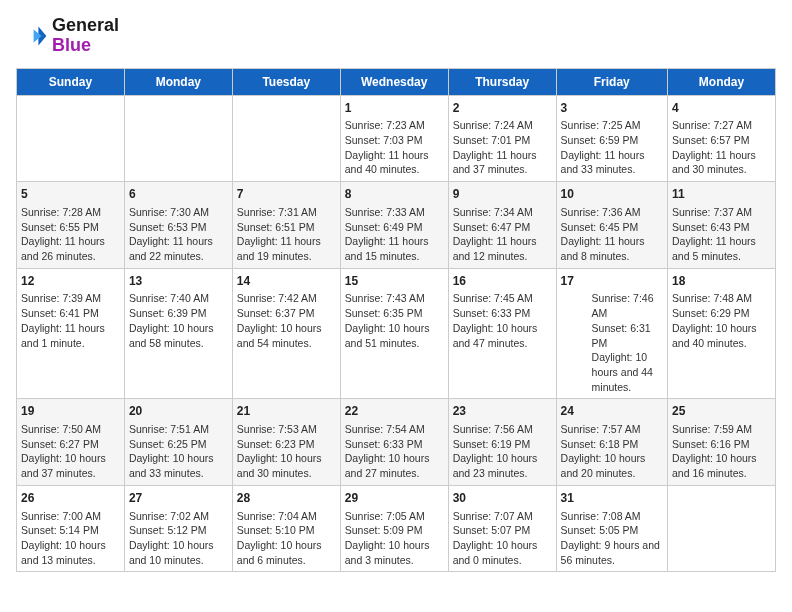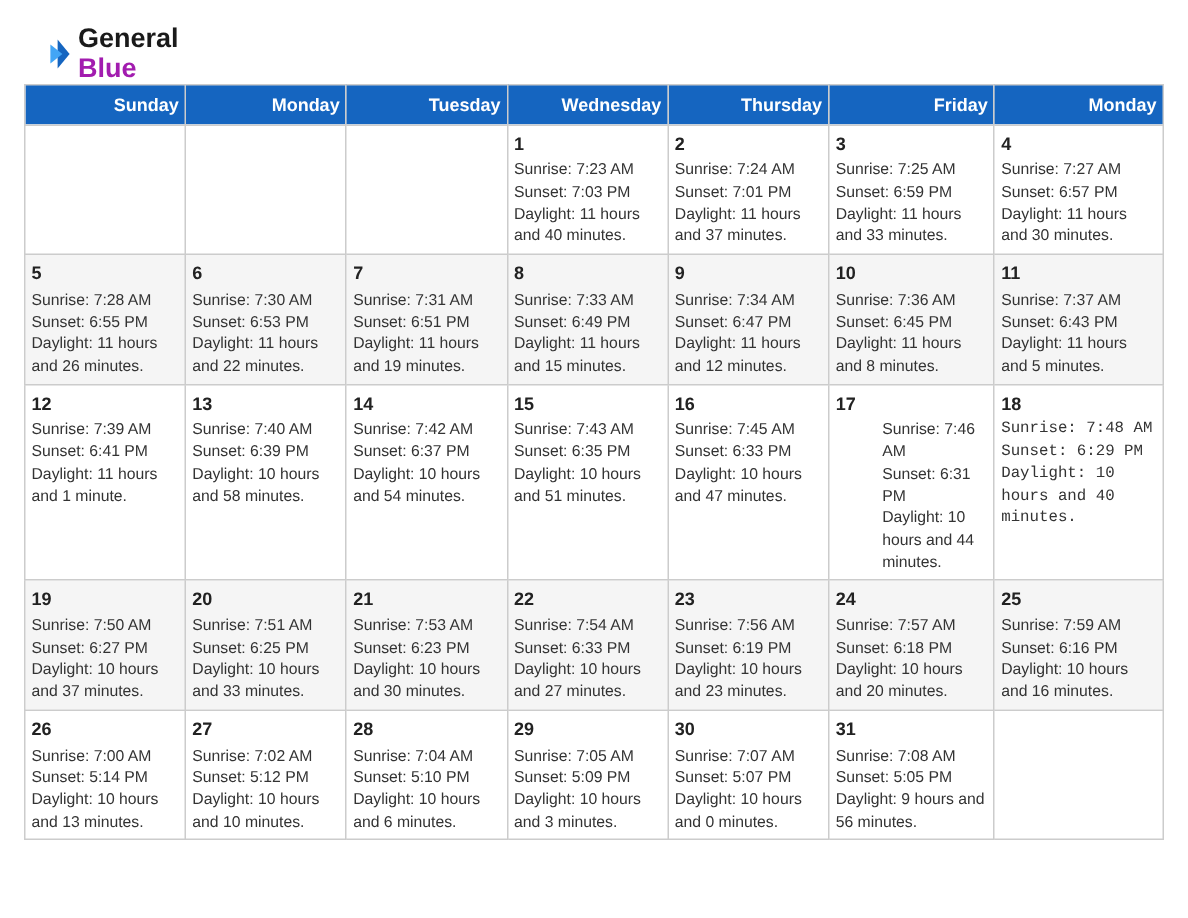--- a/index.html
+++ b/index.html
@@ -6,20 +6,21 @@
     body {
       font-family: Arial, sans-serif;
       background: #fff;
       width: 792px;
       min-height: 612px;
       padding: 16px;
     }
     .header {
       display: flex;
       align-items: flex-start;
+      margin-bottom: 12px;
       flex-direction: column;
     }
     .logo {
       display: flex;
       align-items: center;
       gap: 4px;
     }
     .logo-text {
       font-size: 18px;
       font-weight: bold;
@@ -45,21 +46,21 @@
     }
     table {
       width: 100%;
       border-collapse: collapse;
       font-size: 11px;
     }
     thead tr th {
       background-color: #1565C0;
       color: #fff;
       padding: 6px 4px;
-      text-align: right;
+      text-align: center;
       font-size: 12px;
       font-weight: bold;
       border: 1px solid #ccc;
     }
     tbody tr td {
       vertical-align: top;
       padding: 4px;
       border: 1px solid #ccc;
       min-width: 100px;
       min-height: 80px;
@@ -220,21 +221,21 @@
 Daylight: 10 hours and 47 minutes.</div>
         </td>
         <td>
           <span class="day-num">17</span>
           <div class="day-info" style="white-space: pre-line; margin-left: 31px;">Sunrise: 7:46 AM
 Sunset: 6:31 PM
 Daylight: 10 hours and 44 minutes.</div>
         </td>
         <td>
           <span class="day-num">18</span>
-          <div class="day-info" style="white-space: pre-line; font-family: Liberation Mono, monospace;">Sunrise: 7:48 AM
+          <div class="day-info" style="white-space: pre-line;">Sunrise: 7:48 AM
 Sunset: 6:29 PM
 Daylight: 10 hours and 40 minutes.</div>
         </td>
       </tr>
       <tr>
         <td>
           <span class="day-num">19</span>
           <div class="day-info" style="white-space: pre-line;">Sunrise: 7:50 AM
 Sunset: 6:27 PM
 Daylight: 10 hours and 37 minutes.</div>

